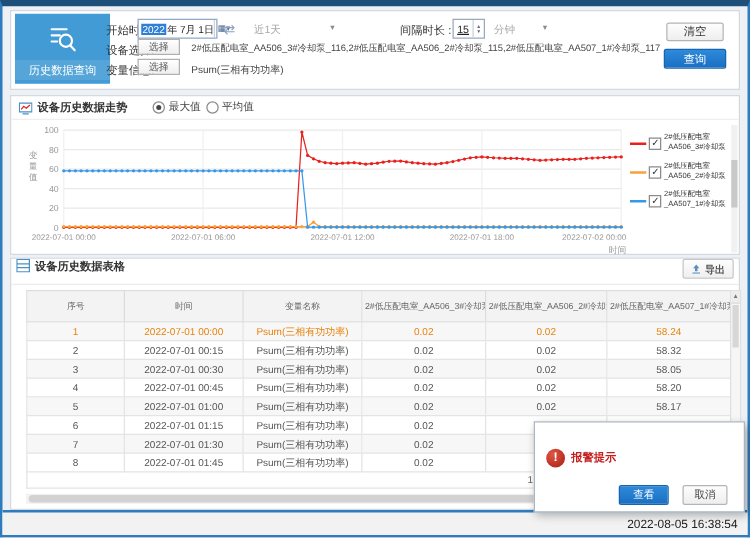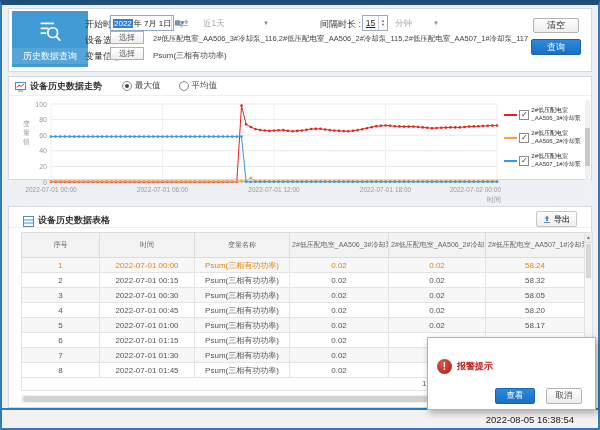--- a/index.html
+++ b/index.html
@@ -34,40 +34,40 @@
     background:linear-gradient(#fdfdfd,#eee);display:flex;align-items:center;justify-content:center;
     box-sizing:border-box;cursor:pointer;}
   .btn-blue{position:absolute;border:1px solid #1565b0;border-radius:2px;color:#fff;font-size:9px;
     background:linear-gradient(#2e8ada,#1a6fc2);display:flex;align-items:center;justify-content:center;
     box-sizing:border-box;cursor:pointer;}
   .mini-btn{position:absolute;width:34px;height:13px;border:1px solid #b0b0b0;background:linear-gradient(#fff,#efefef);
     font-size:8px;color:#555;display:flex;align-items:center;justify-content:center;box-sizing:border-box;}
   .form-text{position:absolute;font-size:7.5px;color:#444;white-space:nowrap;}
 
   
-  .trend-panel{left:6px;top:71px;width:584px;height:104px;}
+  .trend-panel{left:6px;top:71px;width:584px;height:128px;}
   .panel-head{height:18px;display:flex;align-items:center;padding-left:6px;border-bottom:1px solid #efefef;}
   .panel-title{font-size:9px;color:#333;font-weight:bold;margin-left:4px;}
-  .radio-group{display:flex;align-items:center;margin-left:20px;gap:18px;}
+  .radio-group{display:flex;align-items:center;margin-left:20px;gap:4px;}
   .radio-item{display:flex;align-items:center;gap:3px;font-size:8.5px;color:#444;}
   .radio{width:8px;height:8px;border:1px solid #8a8a8a;border-radius:50%;background:#fff;position:relative;}
   .radio.checked::after{content:"";position:absolute;left:2px;top:2px;width:4px;height:4px;border-radius:50%;background:#444;}
   .chart-body{display:flex;height:110px;}
   .legend{width:80px;padding-top:10px;box-sizing:border-box;}
   .legend-entry{display:flex;align-items:flex-start;margin-bottom:7px;}
   .legend-line{width:13px;height:2px;margin-top:8px;flex:none;}
   .legend-cb{width:8px;height:8px;border:1px solid #8a8a8a;background:#fff;margin:4px 2px 0 2px;flex:none;
     font-size:8px;line-height:7px;color:#333;text-align:center;}
   .legend-text{font-size:6px;color:#333;line-height:8px;white-space:nowrap;}
   .chart-scrollbar{width:5px;background:#f1f1f1;margin:4px 1px;position:relative;}
   .chart-scroll-thumb{position:absolute;left:0;top:28px;width:5px;height:38px;background:#c9c9c9;}
 
   
   .table-panel{left:6px;top:201px;width:584px;height:202px;}
-  .table-head-bar{height:20px;display:flex;align-items:flex-end;padding:0 14px;border-bottom:1px solid #ececec;}
+  .table-head-bar{height:20px;display:flex;align-items:flex-start;padding:0 4px;border-bottom:1px solid #ececec;}
   .export-btn{margin-left:auto;height:14px;padding:0 6px;border:1px solid #c6c6c6;border-radius:2px;
     background:linear-gradient(#fdfdfd,#efefef);display:flex;align-items:center;gap:3px;font-size:8px;color:#555;cursor:pointer;font-weight:bold;}
   .table-wrap{position:relative;margin:4px 0 0 12px;width:572px;}
   table.data{border-collapse:collapse;width:563px;table-layout:fixed;}
   table.data th{background:#f3f3f3;border:1px solid #dcdcdc;font-size:7px;color:#666;font-weight:normal;
     height:24px;overflow:hidden;white-space:nowrap;padding:0 2px;}
   table.data td{border:1px solid #e4e4e4;font-size:8px;color:#555;height:14px;text-align:center;
     overflow:hidden;white-space:nowrap;padding:0 2px;}
   table.data tr.odd td{background:#f7f7f7;}
   table.data tr.hl td{color:#e8820c;}
@@ -76,21 +76,21 @@
     text-align:center;line-height:9px;}
   .vscroll .thumb{margin:1px;height:34px;background:#d7d7d7;}
   .partial-row{position:relative;width:563px;height:13px;border:1px solid #e4e4e4;border-top:none;box-sizing:border-box;}
   .partial-num{position:absolute;left:400px;top:1px;font-size:8px;color:#666;}
   .hscroll{margin-top:4px;width:563px;height:8px;background:#f1f1f1;position:relative;}
   .hscroll .thumb{position:absolute;left:2px;top:1px;height:6px;width:96%;background:#d2d2d2;border-radius:3px;}
 
   
   .statusbar{position:absolute;left:0;right:0;bottom:0;height:18px;background:#f2f2f2;
     border-top:2px solid #2e7cbe;display:flex;align-items:center;justify-content:flex-end;
-    font-size:9.5px;color:#222;padding-right:24px;}
+    font-size:9.5px;color:#222;padding-right:8px;}
 
   
   .dialog{position:absolute;left:425px;top:332px;width:169px;height:73px;background:#fff;
     border:1px solid #a9b6c0;box-shadow:2px 3px 7px rgba(0,0,0,.3);z-index:50;box-sizing:border-box;}
   .dialog-titlebar{height:15px;background:#f7f7f7;border-bottom:1px solid #e3e3e3;display:flex;
     align-items:center;font-size:8px;color:#444;padding:0 5px;}
   .dialog-close{margin-left:auto;color:#999;font-size:10px;line-height:10px;cursor:pointer;}
   .alert-badge{position:absolute;left:9px;top:21px;width:15px;height:15px;border-radius:50%;
     background:radial-gradient(circle at 35% 30%,#e05545,#a51e10);color:#fff;font-weight:bold;
     font-size:10px;text-align:center;line-height:15px;}

